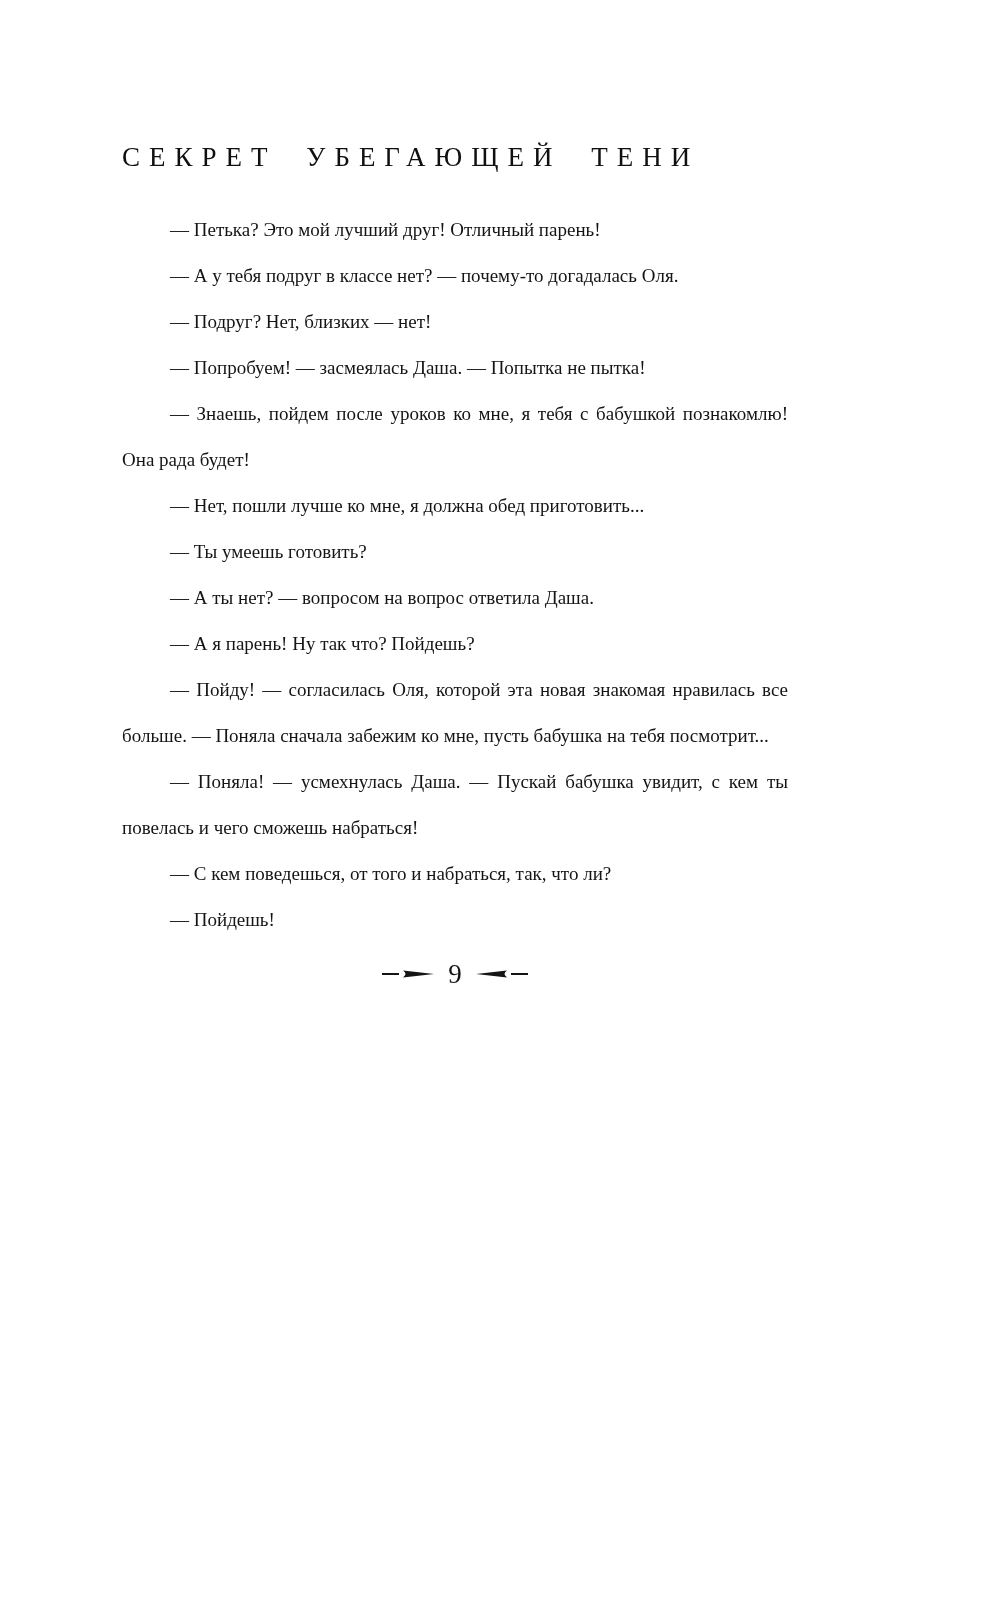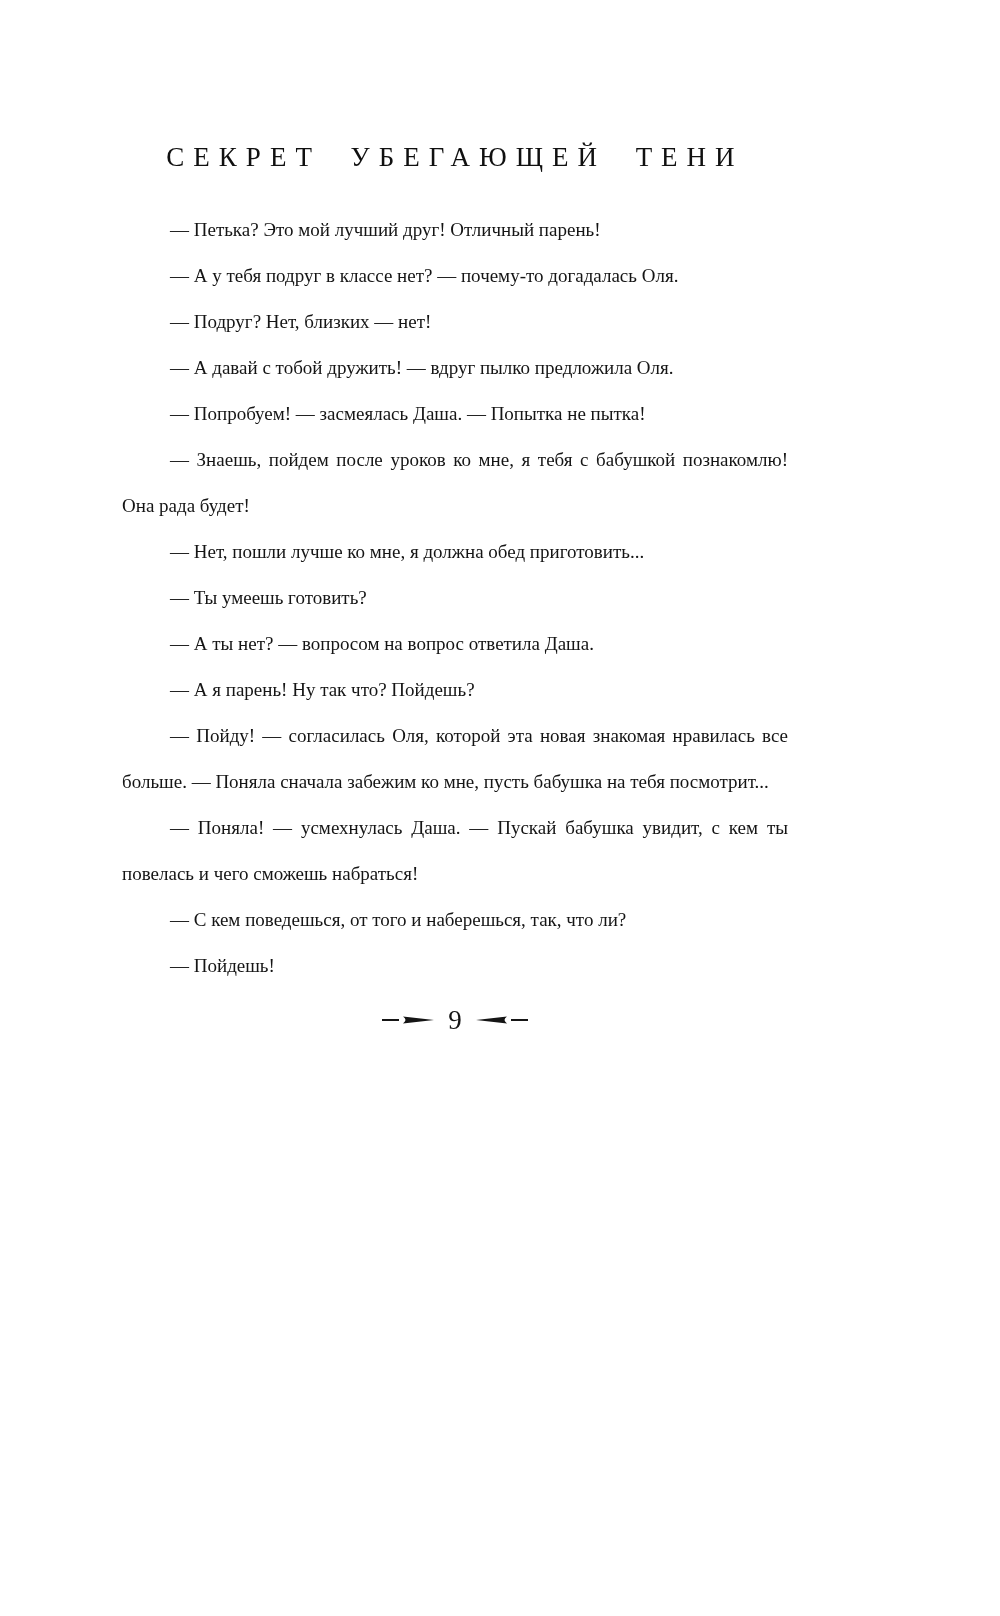--- a/index.html
+++ b/index.html
@@ -26,21 +26,20 @@
     background: #ffffff;
   }
   .running-head {
     font-size: 27px;
     letter-spacing: 9px;
     word-spacing: 14px;
     white-space: nowrap;
     color: #101010;
     margin: 0 0 34px 0;
     font-weight: 400;
-    text-align: center;
   }
   .body-text p {
     margin: 0;
     font-size: 19px;
     line-height: 46px;
     text-align: justify;
     text-indent: 48px;
     color: #151515;
   }
   .page-footer {
@@ -64,30 +63,29 @@
 <body>
 
 <div class="book-page">
 
   <h1 class="running-head">СЕКРЕТ УБЕГАЮЩЕЙ ТЕНИ</h1>
 
   <div class="body-text">
     <p>— Петька? Это мой лучший друг! Отличный парень!</p>
     <p>— А у тебя подруг в классе нет? — почему-то догадалась Оля.</p>
     <p>— Подруг? Нет, близких — нет!</p>
-    <p>— А давай с тобой дружить! — вдруг пылко предложила Оля.</p>
     <p>— Попробуем! — засмеялась Даша. — Попытка не пытка!</p>
     <p>— Знаешь, пойдем после уроков ко мне, я тебя с бабушкой познакомлю! Она рада будет!</p>
     <p>— Нет, пошли лучше ко мне, я должна обед приготовить...</p>
     <p>— Ты умеешь готовить?</p>
     <p>— А ты нет? — вопросом на вопрос ответила Даша.</p>
     <p>— А я парень! Ну так что? Пойдешь?</p>
     <p>— Пойду! — согласилась Оля, которой эта новая знакомая нравилась все больше. — Поняла сначала забежим ко мне, пусть бабушка на тебя посмотрит...</p>
     <p>— Поняла! — усмехнулась Даша. — Пускай бабушка увидит, с кем ты повелась и чего сможешь набраться!</p>
-    <p>— С кем поведешься, от того и наберешься, так, что ли?</p>
+    <p>— С кем поведешься, от того и набраться, так, что ли?</p>
     <p>— Пойдешь!</p>
   </div>
 
   <div class="page-footer">
     <span class="ornament">
       <svg width="52" height="12" viewBox="0 0 52 12" xmlns="http://www.w3.org/2000/svg">
         <rect x="0" y="5" width="17" height="2" fill="#151515"></rect>
         <path d="M21,2.6 L52,6 L21,9.4 Q26,6 21,2.6 Z" fill="#151515"></path>
       </svg>
     </span>

